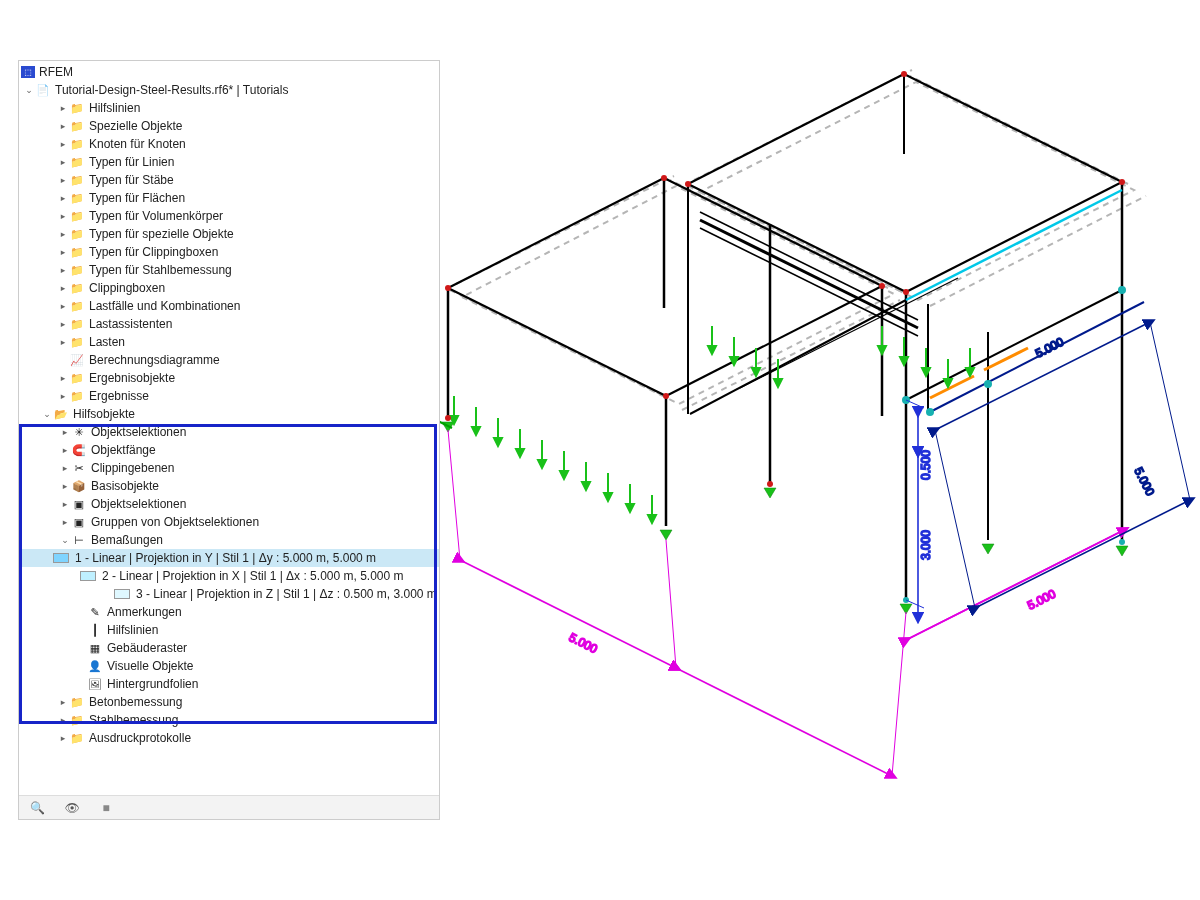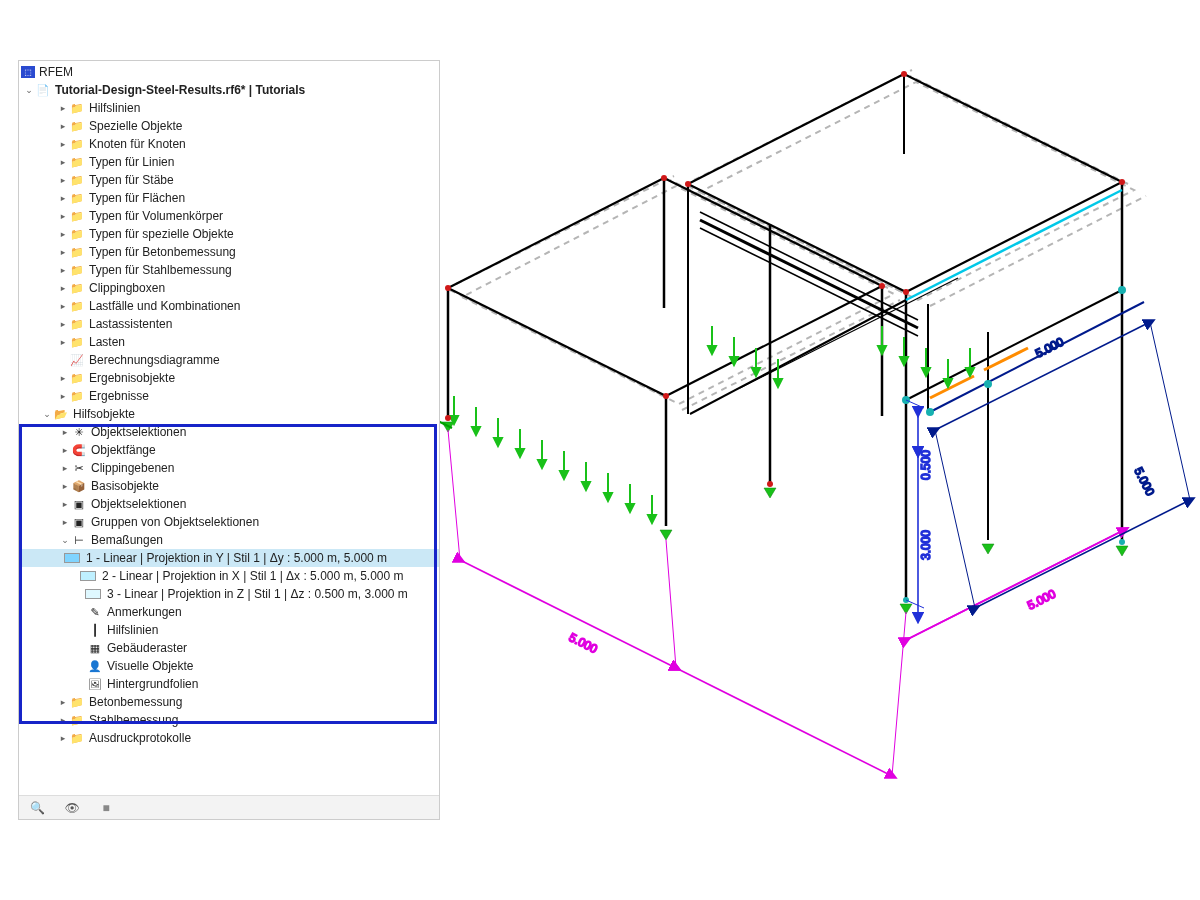--- a/index.html
+++ b/index.html
@@ -238,21 +238,21 @@
 
   <div class="tree">
 
     <div class="row" style="padding-left:2px">
       <span class="icon" style="background:#2a4ad0;color:#fff;font-size:8px;width:14px;height:12px;">⬚</span>
       <span class="label">RFEM</span>
     </div>
     <div class="row" style="padding-left:4px">
       <span class="chev">⌄</span>
       <span class="icon">📄</span>
-      <span class="label" style="font-weight:700">Tutorial-Design-Steel-Results.rf6* | Tutorials</span>
+      <span class="label" style="font-weight:400">Tutorial-Design-Steel-Results.rf6* | Tutorials</span>
     </div>
 
     <div id="folders-a">
         <div class="row" style="padding-left:38px">
     <span class="chev ">▸</span>
     <span class="icon folder">📁</span>
     <span class="label">Hilfslinien</span>
   </div>
         <div class="row" style="padding-left:38px">
     <span class="chev ">▸</span>
@@ -285,21 +285,21 @@
     <span class="label">Typen für Volumenkörper</span>
   </div>
         <div class="row" style="padding-left:38px">
     <span class="chev ">▸</span>
     <span class="icon folder">📁</span>
     <span class="label">Typen für spezielle Objekte</span>
   </div>
         <div class="row" style="padding-left:38px">
     <span class="chev ">▸</span>
     <span class="icon folder">📁</span>
-    <span class="label">Typen für Betonbemessung</span>
+    <span class="label">Typen für Clippingboxen</span>
   </div>
         <div class="row" style="padding-left:38px">
     <span class="chev ">▸</span>
     <span class="icon folder">📁</span>
     <span class="label">Typen für Stahlbemessung</span>
   </div>
         <div class="row" style="padding-left:38px">
     <span class="chev ">▸</span>
     <span class="icon folder">📁</span>
     <span class="label">Clippingboxen</span>
@@ -376,29 +376,29 @@
     <span class="icon ">▣</span>
     <span class="label">Gruppen von Objektselektionen</span>
   </div>
       </div>
 
     <div class="row" style="padding-left:40px">
       <span class="chev">⌄</span>
       <span class="icon">⊢</span>
       <span class="label">Bemaßungen</span>
     </div>
-    <div class="row selected" style="padding-left:45px">
+    <div class="row selected" style="padding-left:34px">
       <span class="swatch" style="background:#7fd4ff"></span>
       <span class="label">1 - Linear | Projektion in Y | Stil 1 | Δy : 5.000 m, 5.000 m</span>
     </div>
     <div class="row" style="padding-left:61px">
       <span class="swatch" style="background:#bff0ff"></span>
       <span class="label">2 - Linear | Projektion in X | Stil 1 | Δx : 5.000 m, 5.000 m</span>
     </div>
-    <div class="row" style="padding-left:66px">
+    <div class="row" style="padding-left:95px">
       <span class="swatch" style="background:#dff8ff"></span>
       <span class="label">3 - Linear | Projektion in Z | Stil 1 | Δz : 0.500 m, 3.000 m</span>
     </div>
 
     <div id="hilfs-b">
         <div class="row" style="padding-left:56px">
     <span class="chev empty">▸</span>
     <span class="icon ">✎</span>
     <span class="label">Anmerkungen</span>
   </div>

